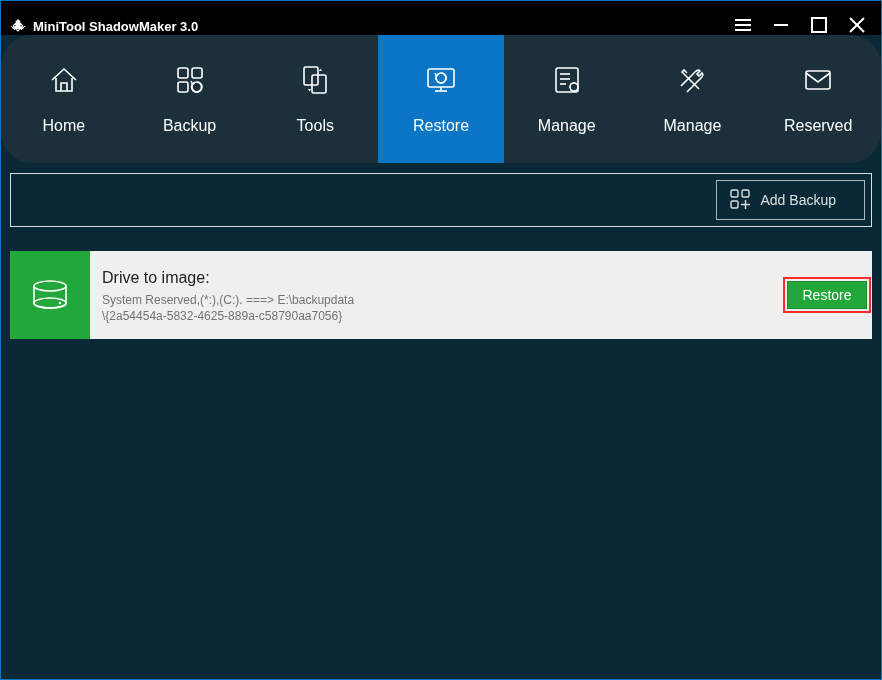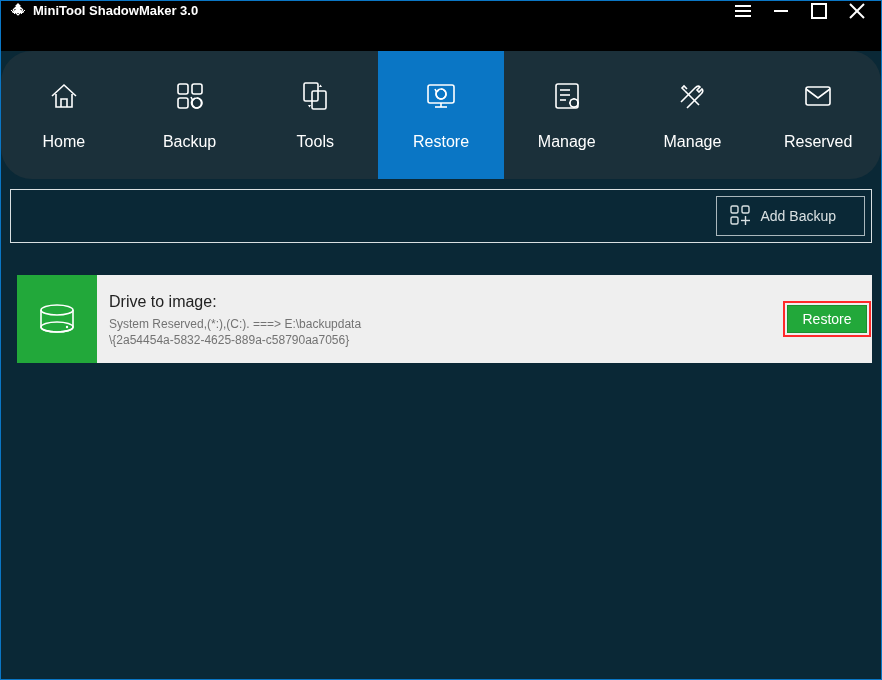--- a/index.html
+++ b/index.html
@@ -8,24 +8,24 @@
     width: 882px;
     height: 680px;
     background: #0a2836;
     border: 1px solid #0a76c5;
     display: flex;
     flex-direction: column;
     position: relative;
   }
   
   .titlebar {
-    height: 50px;
+    height: 34px;
     background: #000000;
     display: flex;
-    align-items: flex-start;
+    align-items: flex-end;
     color: #fff;
     font-size: 13px;
     font-weight: bold;
     padding-left: 8px;
   }
   .titlebar .title-left { display:flex; align-items:center; gap:6px; }
   .titlebar .title-spacer { flex:1; }
   .titlebar .title-controls { display:flex; align-items:center; gap:18px; padding-right:14px; }
   .titlebar svg { display:block; }
   .titlebar .ctl { color:#fff; }
@@ -49,21 +49,21 @@
     cursor: pointer;
   }
   .nav-item.active {
     background: #0a76c5;
   }
   .nav-item svg { stroke:#fff; fill:none; }
   .nav-item .nav-label { font-weight:400; }
 
   
   .toolbar-row {
-    margin: 10px 9px 12px 9px;
+    margin: 10px 9px 4px 9px;
     border: 1px solid #d9e0e2;
     height: 54px;
     display:flex;
     align-items:center;
     justify-content:flex-end;
     padding-right:6px;
   }
   .add-backup-btn {
     border: 1px solid #aab7bc;
     height: 40px;
@@ -72,21 +72,21 @@
     gap:10px;
     padding: 0 28px 0 12px;
     color:#d9e0e2;
     font-size:14px;
     background: transparent;
     cursor:pointer;
   }
 
   
   .entry-row {
-    margin: 20px 9px 0 16px;
+    margin: 20px 9px 0 9px;
     height: 88px;
     background: #efefef;
     display:flex;
     align-items:stretch;
   }
   .entry-icon {
     width: 80px;
     background: #22a83a;
     display:flex;
     align-items:center;

